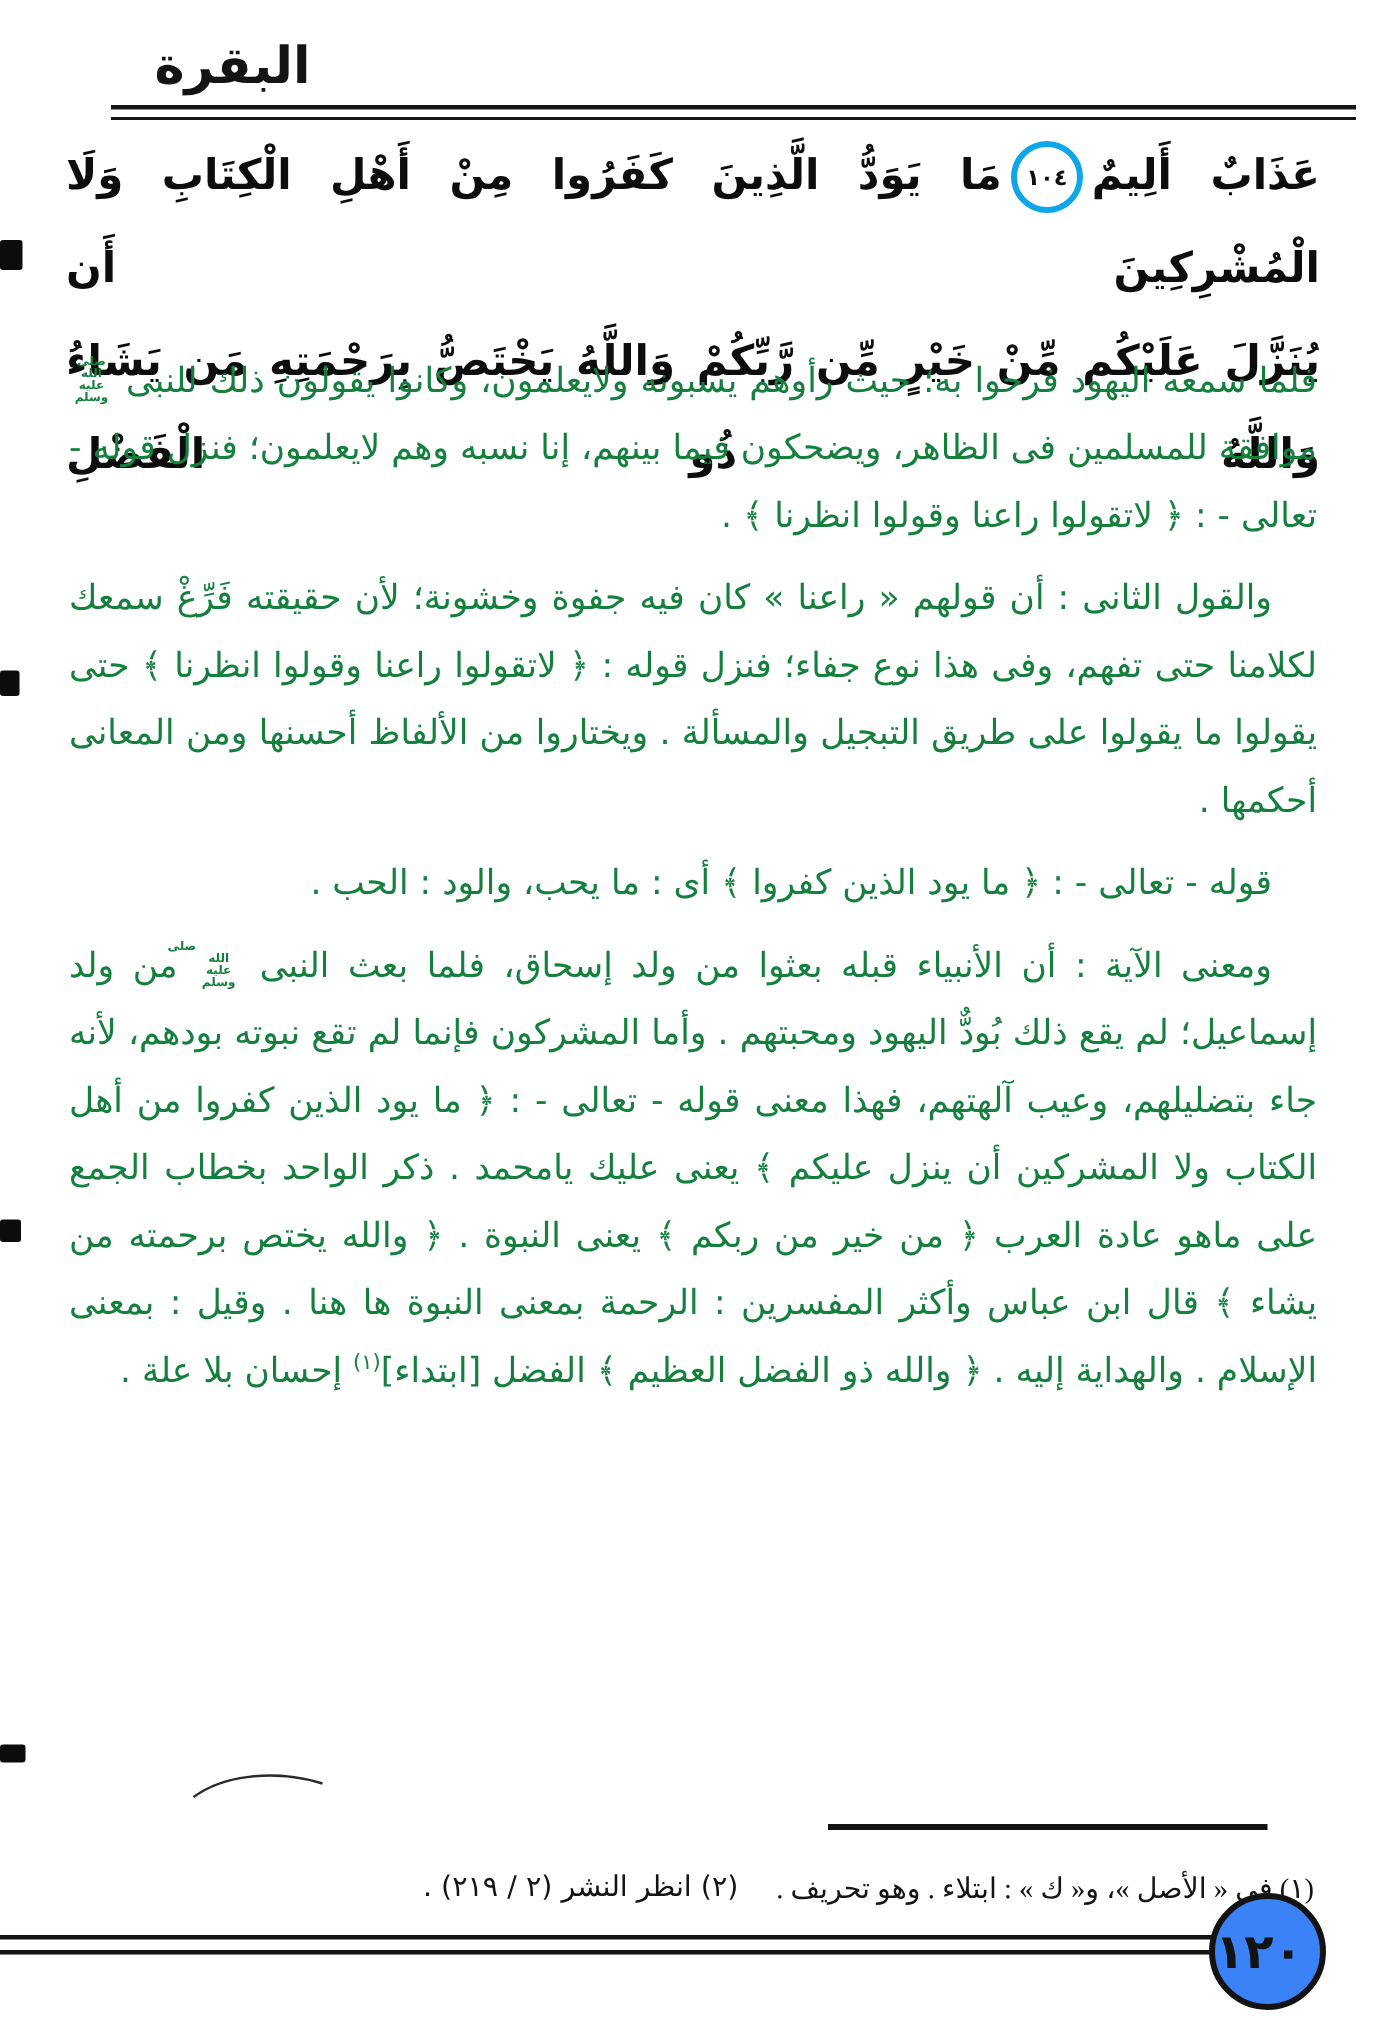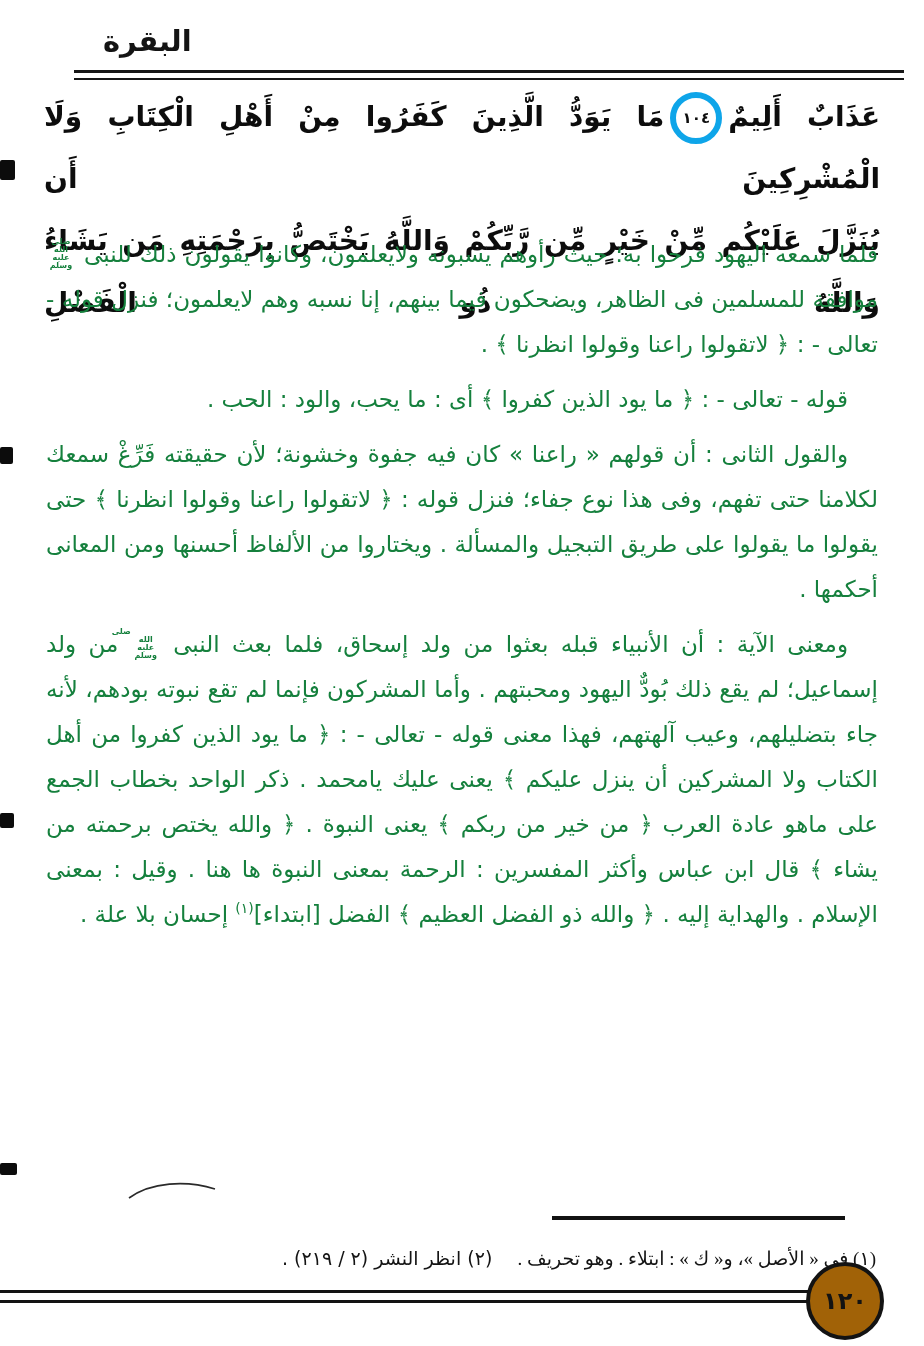--- a/index.html
+++ b/index.html
@@ -12,21 +12,21 @@
     position:relative;
     width:924px;height:1346px;
     background:#ffffff;
     color:#151515;
     overflow:hidden;
     direction:rtl;
   }
   
   .surah-title{
     position:absolute;top:24px;left:103px;
-    font-size:29px;font-weight:bold;
+    font-size:34px;font-weight:bold;
     color:#141414;
   }
   .top-rule{
     position:absolute;top:70px;left:74px;right:20px;
     height:5px;
     border-top:3px solid #161616;
     border-bottom:2px solid #161616;
   }
   
   .verse-block{
@@ -34,21 +34,21 @@
     font-weight:bold;
     font-size:28px;
     line-height:62px;
     text-align:justify;
     color:#0d0d0d;
   }
   .verse-line{ text-align-last:justify; }
   .verse-num{
     display:inline-flex;align-items:center;justify-content:center;
     width:40px;height:40px;
-    border:6px solid #0ea5e9;border-radius:50%;
+    border:4px solid #0ea5e9;border-radius:50%;
     font-size:15px;font-weight:bold;
     vertical-align:middle;
     margin:0 6px;
     box-shadow:0 0 0 1px #fff inset;
   }
   
   .body-text{
     position:absolute;top:232px;right:46px;left:46px;
     font-size:23px;
     line-height:45px;
@@ -88,23 +88,23 @@
   
   .bottom-rule{
     position:absolute;top:1290px;left:0;width:812px;height:7px;
     border-top:3px solid #131313;
     border-bottom:3px solid #131313;
   }
   .page-number-circle{
     position:absolute;top:1262px;left:806px;
     width:70px;height:70px;
     border:4px solid #131313;border-radius:50%;
-    background:#a16207;
-    display:flex;align-items:center;justify-content:center;
-    font-size:24px;font-weight:bold;
+    background:#3b82f6;
+    display:flex;align-items:center;justify-content:flex-end;
+    font-size:32px;font-weight:bold;
     color:#131313;
   }
   
   .artifact{position:absolute;background:#0c0c0c;border-radius:2px;}
   .artifact-1{left:0;top:160px;width:15px;height:20px;}
   .artifact-2{left:0;top:447px;width:13px;height:17px;}
   .artifact-3{left:0;top:813px;width:14px;height:15px;}
   .artifact-4{left:0;top:1163px;width:17px;height:12px;}
   .handwritten-mark{position:absolute;top:1176px;left:126px;}
 </style>
@@ -116,22 +116,22 @@
   <div class="surah-title">البقرة</div>
   <div class="top-rule"></div>
 
   <div class="verse-block">
     <div class="verse-line"><span>عَذَابٌ أَلِيمٌ</span><span class="verse-num">١٠٤</span><span>مَا يَوَدُّ الَّذِينَ كَفَرُوا مِنْ أَهْلِ الْكِتَابِ وَلَا الْمُشْرِكِينَ أَن</span></div>
     <div class="verse-line">يُنَزَّلَ عَلَيْكُم مِّنْ خَيْرٍ مِّن رَّبِّكُمْ وَاللَّهُ يَخْتَصُّ بِرَحْمَتِهِ مَن يَشَاءُ وَاللَّهُ ذُو الْفَضْلِ</div>
   </div>
 
   <div class="body-text">
     <p><span>فلما سمعه اليهود فرحوا به؛ حيث رأوهم يسبونه ولايعلمون، وكانوا يقولون ذلك للنبى </span><span class="honorific">صلى الله عليه وسلم</span><span> موافقة للمسلمين فى الظاهر، ويضحكون فيما بينهم، إنا نسبه وهم لايعلمون؛ فنزل قوله - تعالى - : ﴿ لاتقولوا راعنا وقولوا انظرنا ﴾ .</span></p>
+    <p class="indent">والقول الثانى : أن قولهم « راعنا » كان فيه جفوة وخشونة؛ لأن حقيقته فَرِّغْ سمعك لكلامنا حتى تفهم، وفى هذا نوع جفاء؛ فنزل قوله : ﴿ لاتقولوا راعنا وقولوا انظرنا ﴾ حتى يقولوا ما يقولوا على طريق التبجيل والمسألة . ويختاروا من الألفاظ أحسنها ومن المعانى أحكمها .</p>
     <p class="indent">قوله - تعالى - : ﴿ ما يود الذين كفروا ﴾ أى : ما يحب، والود : الحب .</p>
-    <p class="indent">والقول الثانى : أن قولهم « راعنا » كان فيه جفوة وخشونة؛ لأن حقيقته فَرِّغْ سمعك لكلامنا حتى تفهم، وفى هذا نوع جفاء؛ فنزل قوله : ﴿ لاتقولوا راعنا وقولوا انظرنا ﴾ حتى يقولوا ما يقولوا على طريق التبجيل والمسألة . ويختاروا من الألفاظ أحسنها ومن المعانى أحكمها .</p>
     <p class="indent"><span>ومعنى الآية : أن الأنبياء قبله بعثوا من ولد إسحاق، فلما بعث النبى </span><span class="honorific">صلى الله عليه وسلم</span><span> من ولد إسماعيل؛ لم يقع ذلك بُودٌّ اليهود ومحبتهم . وأما المشركون فإنما لم تقع نبوته بودهم، لأنه جاء بتضليلهم، وعيب آلهتهم، فهذا معنى قوله - تعالى - : ﴿ ما يود الذين كفروا من أهل الكتاب ولا المشركين أن ينزل عليكم ﴾ يعنى عليك يامحمد . ذكر الواحد بخطاب الجمع على ماهو عادة العرب ﴿ من خير من ربكم ﴾ يعنى النبوة . ﴿ والله يختص برحمته من يشاء ﴾ قال ابن عباس وأكثر المفسرين : الرحمة بمعنى النبوة ها هنا . وقيل : بمعنى الإسلام . والهداية إليه . ﴿ والله ذو الفضل العظيم ﴾ الفضل [ابتداء]</span><sup class="fn-marker">(١)</sup><span> إحسان بلا علة .</span></p>
   </div>
 
   <svg class="handwritten-mark" width="92" height="28" viewBox="0 0 92 28">
     <path d="M3 22 C 25 6, 60 4, 89 13" fill="none" stroke="#2a2a2a" stroke-width="1.6"></path>
   </svg>
 
   <div class="footnote-divider"></div>
   <div class="footnote footnote-1">(١) فى « الأصل »، و« ك » : ابتلاء . وهو تحريف .</div>
   <div class="footnote footnote-2">(٢) انظر النشر (٢ / ٢١٩) .</div>

